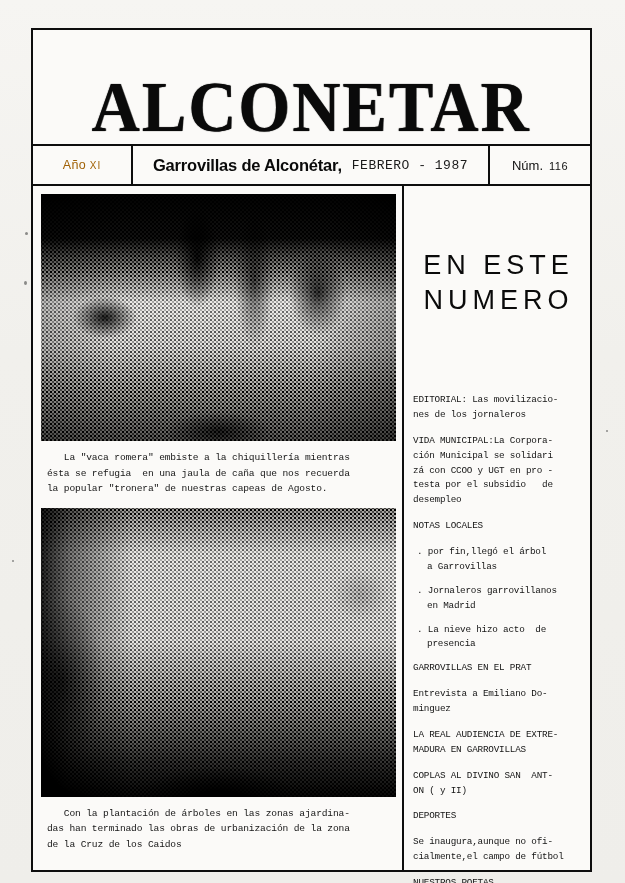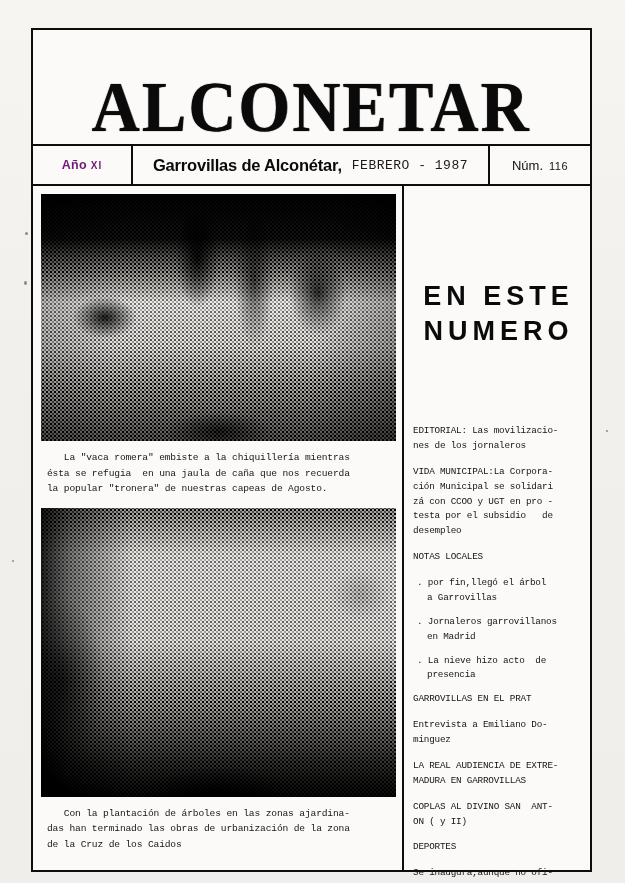--- a/index.html
+++ b/index.html
@@ -49,21 +49,21 @@
   #infobar{
     position:absolute;left:0;top:116px;width:100%;height:40px;
     border-bottom:2.5px solid #0d0d0d;
     box-sizing:border-box;
     display:flex;align-items:stretch;
   }
   .ibcell{display:flex;align-items:center;justify-content:center;box-sizing:border-box;}
   #ib-year{width:100px;border-right:2.5px solid #0d0d0d;}
   #ib-mid{flex:1;border-right:2.5px solid #0d0d0d;gap:10px;justify-content:center;}
   #ib-num{width:100px;}
-  .ib-year-t{font-size:12.5px;color:#701a75;letter-spacing:.3px;font-weight:bold;}
+  .ib-year-t{font-size:12.5px;color:#a16207;letter-spacing:.3px;}
   .ib-year-t .rom{font-size:10px;letter-spacing:1px;}
   .ib-place{font-size:16.5px;font-weight:bold;color:#0a0a0a;letter-spacing:-.2px;}
   .ib-date{font-family:"Liberation Mono", monospace;font-size:13px;color:#1a1a1a;letter-spacing:.5px;}
   .ib-num-t{font-size:13px;color:#111;}
   .ib-num-t .nv{font-size:11px;margin-left:6px;letter-spacing:.5px;}
 
   
   #body-area{position:absolute;left:0;top:156px;width:100%;bottom:0;display:flex;}
   #col-left{width:371px;box-sizing:border-box;border-right:2.5px solid #0d0d0d;position:relative;padding:8px 6px 0 8px;}
   #col-right{flex:1;box-sizing:border-box;position:relative;padding:0 6px 0 9px;}
@@ -131,25 +131,25 @@
     color:#161616;
     padding:9px 4px 0 6px;
     letter-spacing:-.15px;
   }
   .caption .ln{display:block;white-space:pre;}
 
   
   #rc-title{
     text-align:center;
     font-size:27px;
-    font-weight:bold;
+    font-weight:normal;
     letter-spacing:5px;
     line-height:1.28;
     color:#0a0a0a;
-    padding-top:93px;
+    padding-top:62px;
   }
   #rc-title .l2{display:block;}
   #toc{padding-top:76px;}
   .toc-item{
     font-family:"Liberation Mono", monospace;
     font-size:9.3px;
     line-height:1.60;
     color:#141414;
     margin-bottom:11px;
     letter-spacing:-.2px;

